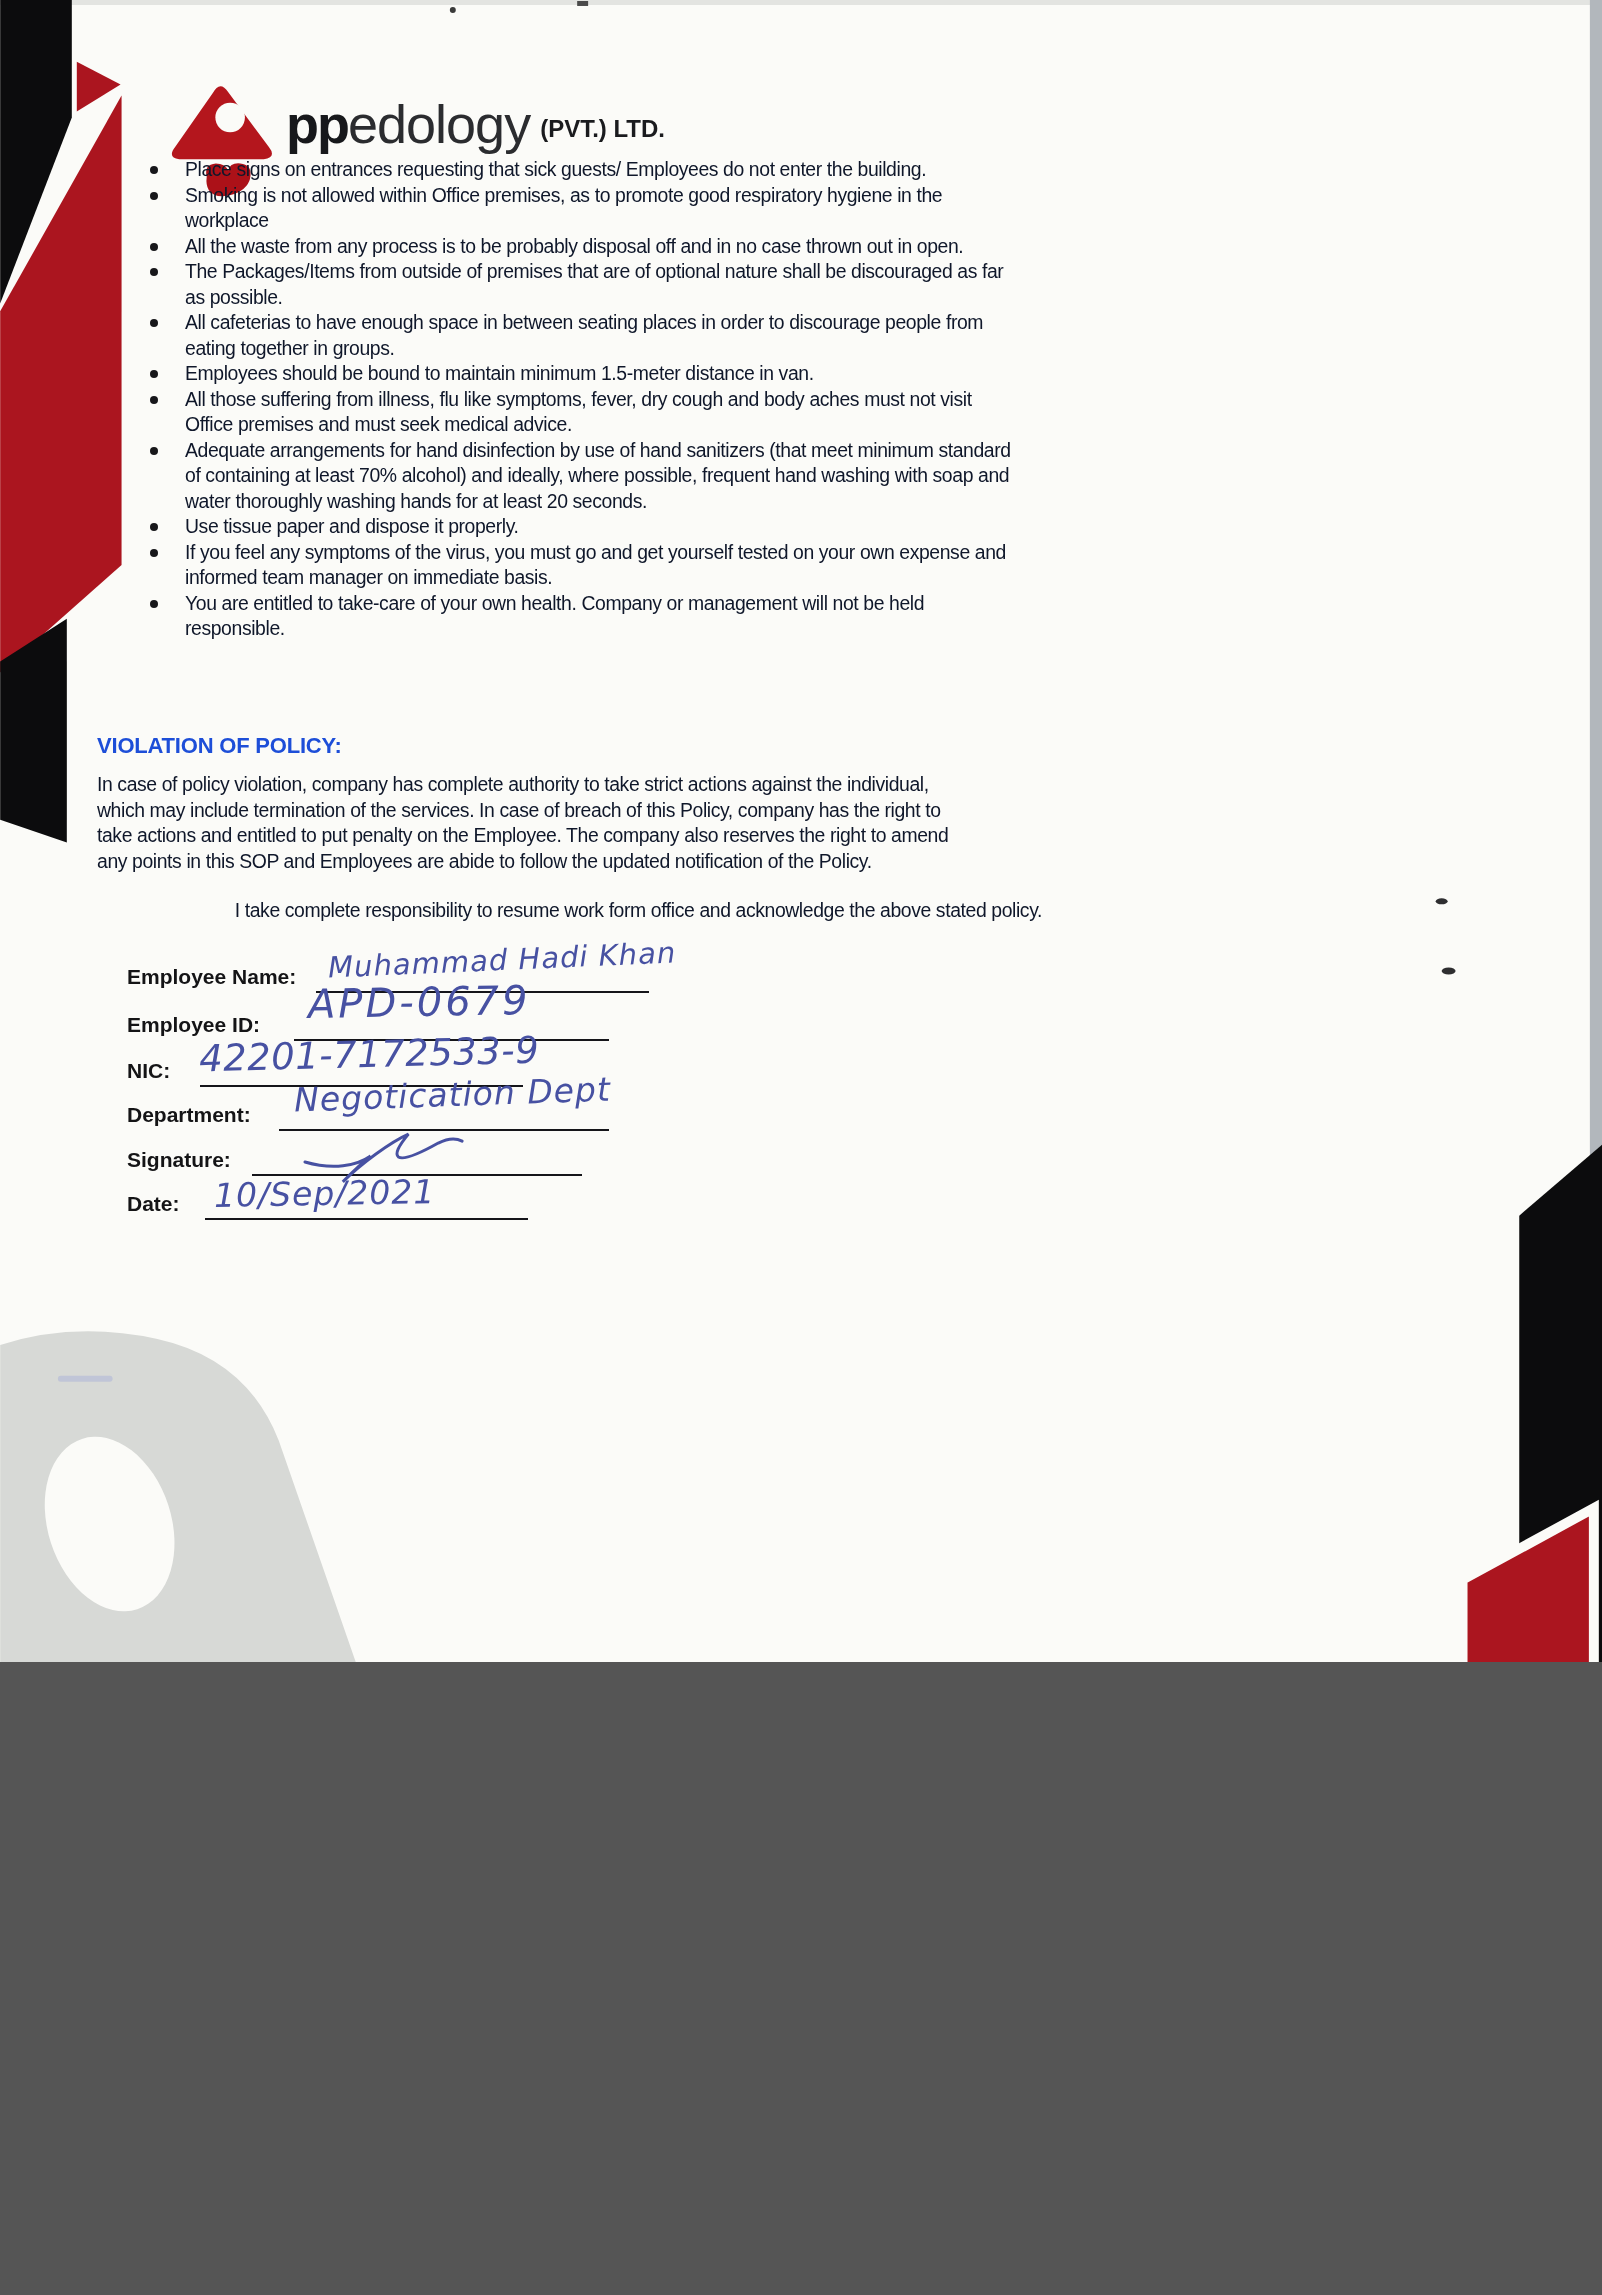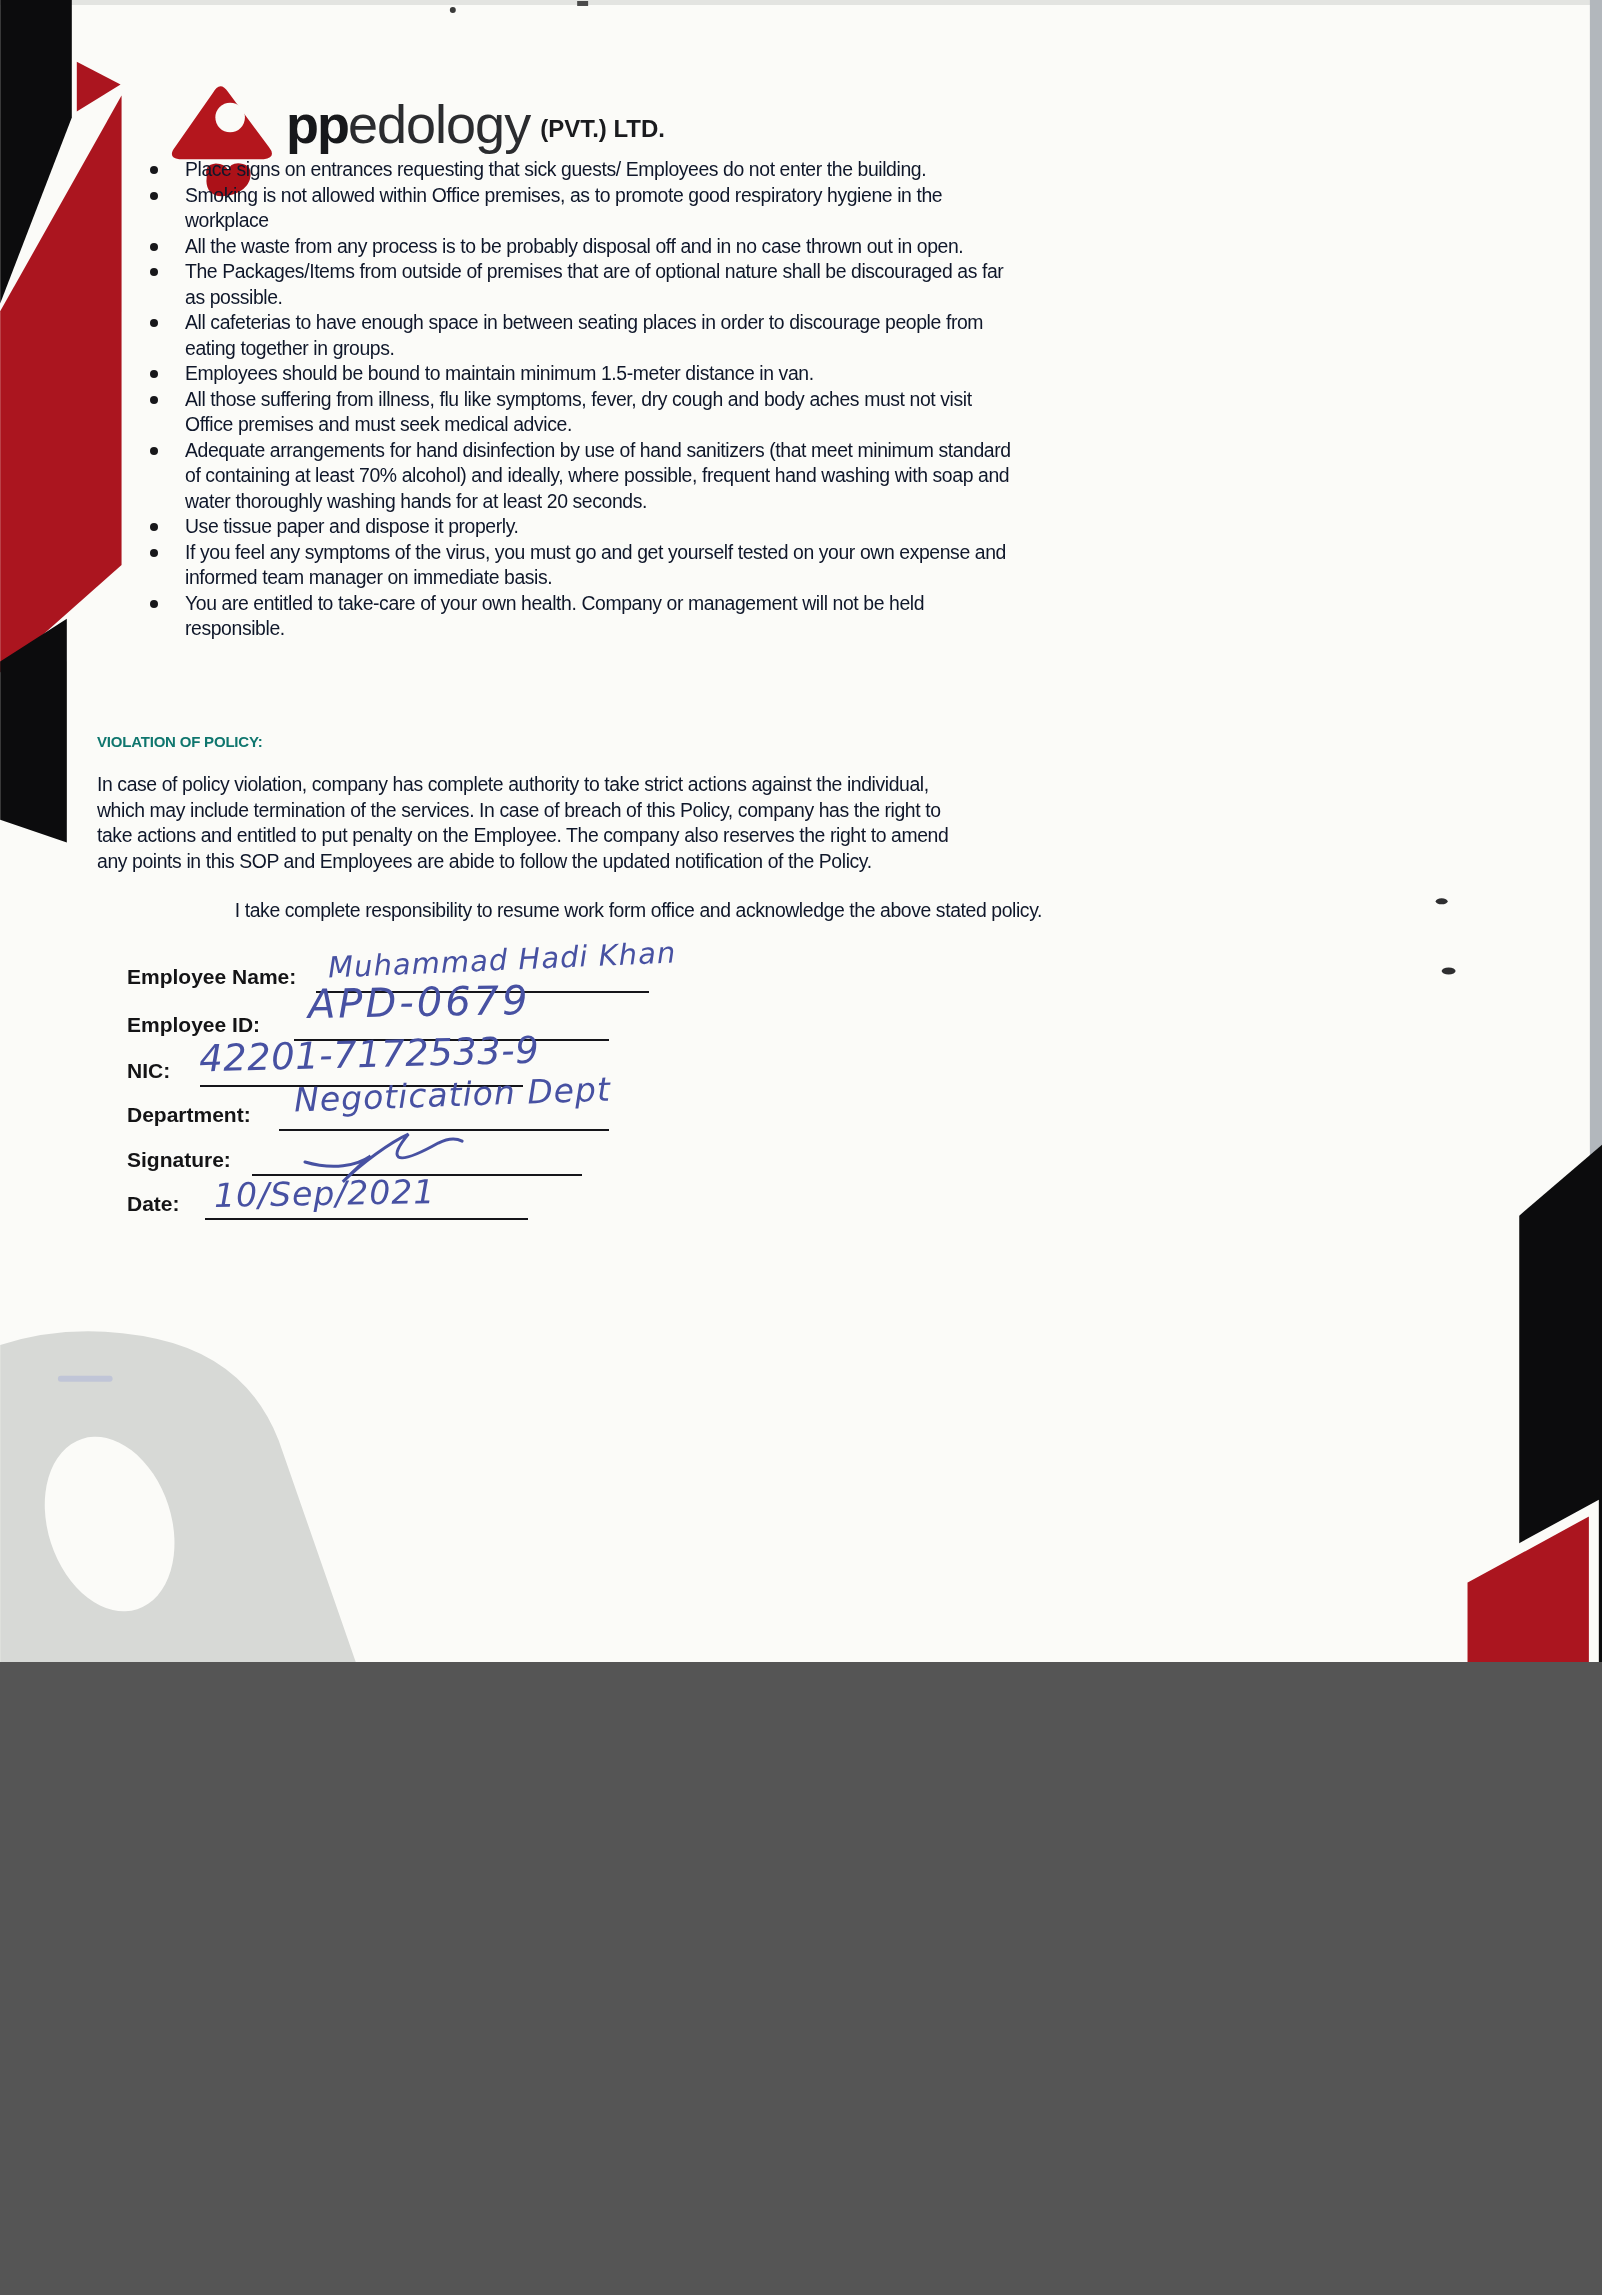--- a/index.html
+++ b/index.html
@@ -17,21 +17,21 @@
   .logo-text{margin-left:10px; margin-top:12px; white-space:nowrap; line-height:60px; font-size:54px; letter-spacing:-1px;}
   .logo-bold{font-weight:700; color:#17181b; letter-spacing:-2px;}
   .logo-light{font-weight:400; color:#2b2c2f;}
   .logo-suffix{font-size:24px; font-weight:700; color:#1a1b1e; margin-left:10px; position:relative; top:-6px; letter-spacing:0;}
 
   
   .bullets{position:absolute; left:97px; top:157px; width:930px; list-style:none; margin:0; padding:0; z-index:2;}
   .bullets li{position:relative; padding-left:88px; margin:0;}
   .bullets li .dot{position:absolute; left:53px; top:9px; width:8px; height:8px; border-radius:50%; background:#17171a;}
   .doc-text{font-size:19.4px; letter-spacing:-0.4px; line-height:25.5px; white-space:pre-line; color:#0f172a;}
-  .violation-heading{position:absolute; left:97px; top:733px; font-size:15px; font-weight:700; letter-spacing:-0.2px; color:#0f766e; z-index:2;}
+  .violation-heading{position:absolute; left:97px; top:733px; font-size:22px; font-weight:700; letter-spacing:-0.2px; color:#1d4ed8; z-index:2;}
   .violation-body{position:absolute; left:97px; top:772px; width:905px; z-index:2;}
   .ack{position:absolute; left:97px; top:898px; width:945px; z-index:2;text-align:right;}
 
   
   .form-row{position:absolute; left:127px; z-index:2; white-space:nowrap;}
   .form-label{display:inline-block; font-size:21px; font-weight:700; color:#141416; vertical-align:bottom; padding-bottom:4px;}
   .form-line{display:inline-block; border-bottom:2.5px solid #15151a; height:28px; vertical-align:bottom;}
   .ink{position:absolute; z-index:3; font-family:"DejaVu Sans", sans-serif; font-style:italic; color:#4751a2; white-space:nowrap;}
 
   

